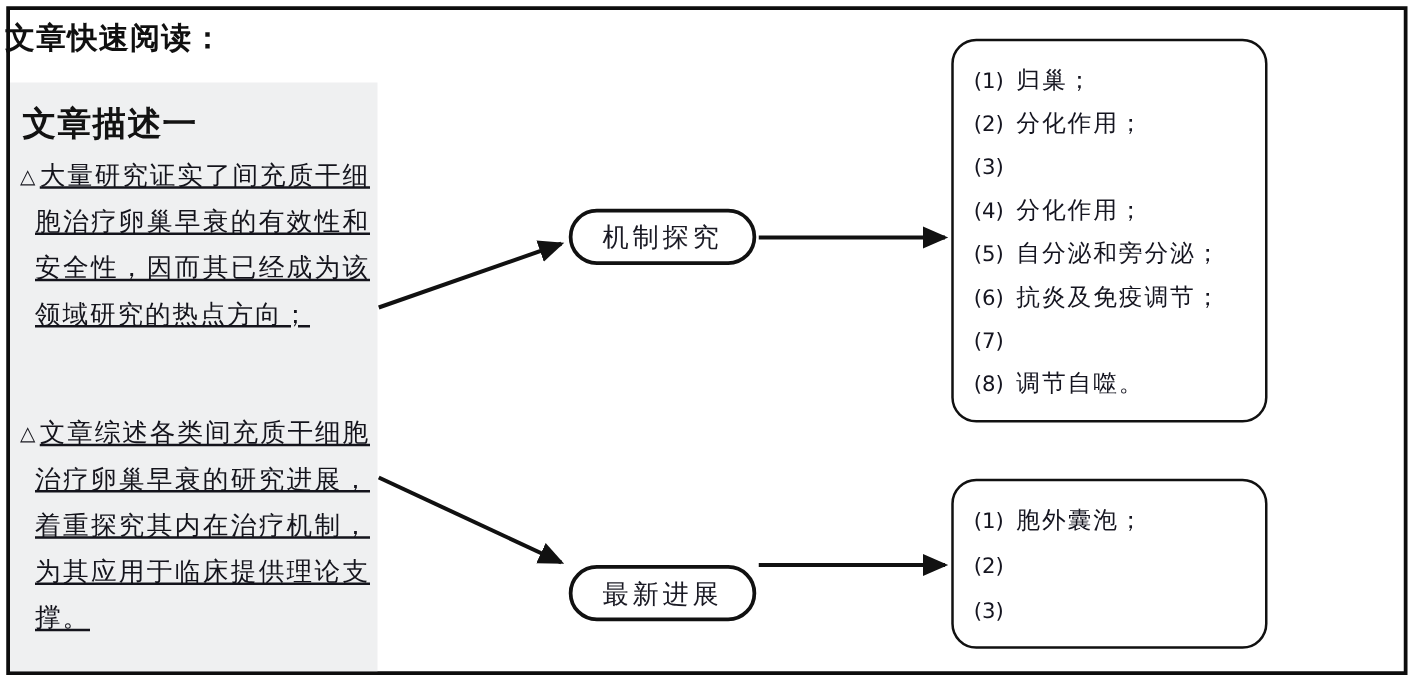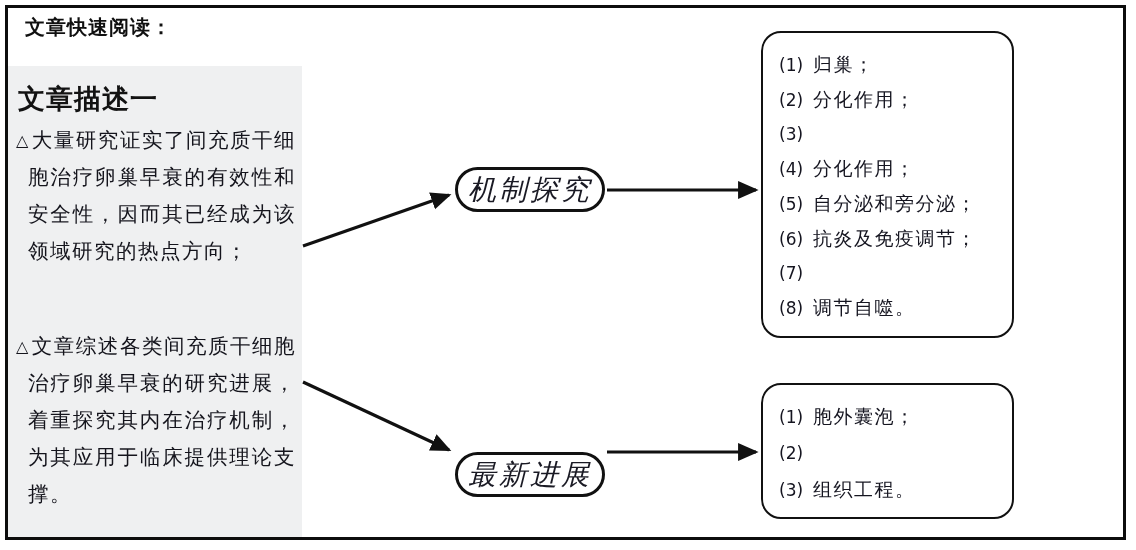--- a/index.html
+++ b/index.html
@@ -25,23 +25,23 @@
     top: 5px;
     width: 1121px;
     height: 535px;
     border: 3px solid #0d0d0d;
     box-sizing: border-box;
     background: #ffffff;
   }
   
   .page-title {
     position: absolute;
-    left: 25px;
+    left: 4px;
     top: 14px;
-    font-size: 20px;
+    font-size: 24px;
     font-weight: bold;
     letter-spacing: 1px;
     color: #101010;
     font-family: "DejaVu Sans", "Liberation Sans", sans-serif;
     white-space: nowrap;
   }
   
   .desc-panel {
     position: absolute;
     left: 8px;
@@ -75,40 +75,40 @@
   }
   .desc-item .bullet {
     float: left;
     font-size: 16px;
     line-height: 37px;
     margin-right: 2px;
   }
   .desc-item .body {
     display: block;
     margin-left: 12px;
+    text-decoration: underline;
   }
   .desc-item-1 { top: 56px; }
   .desc-item-2 { top: 262px; }
 
   
   .pill {
     position: absolute;
     border: 3px solid #111111;
     border-radius: 24px;
     background: #ffffff;
     box-sizing: border-box;
     display: flex;
     align-items: center;
     justify-content: center;
-    font-size: 28px;
+    font-size: 21px;
     letter-spacing: 3px;
     color: #1a1a24;
     font-family: "DejaVu Serif", "Liberation Serif", serif;
     white-space: nowrap;
-    font-style: italic;
   }
   .pill-mechanism { left: 455px; top: 167px; width: 150px; height: 45px; }
   .pill-progress  { left: 455px; top: 452px; width: 150px; height: 45px; }
 
   
   .list-box {
     position: absolute;
     border: 2.5px solid #111111;
     border-radius: 20px;
     background: #ffffff;
@@ -223,21 +223,20 @@
     <div class="list-inner">
       <div class="list-row">
         <span class="list-num">(1)</span>
         <span class="list-text">胞外囊泡；</span>
       </div>
       <div class="list-row">
         <span class="list-num">(2)</span>
       </div>
       <div class="list-row">
         <span class="list-num">(3)</span>
-        <span class="list-text">组织工程。</span>
       </div>
     </div>
   </div>
 
   <svg class="arrows" viewBox="0 0 1136 550">
     <defs>
       <marker id="arrowhead" markerWidth="7" markerHeight="7" refX="5.6" refY="3" orient="auto" markerUnits="strokeWidth">
         <path d="M0,0.2 L6.4,3 L0,5.8 z" fill="#111111"></path>
       </marker>
     </defs>

